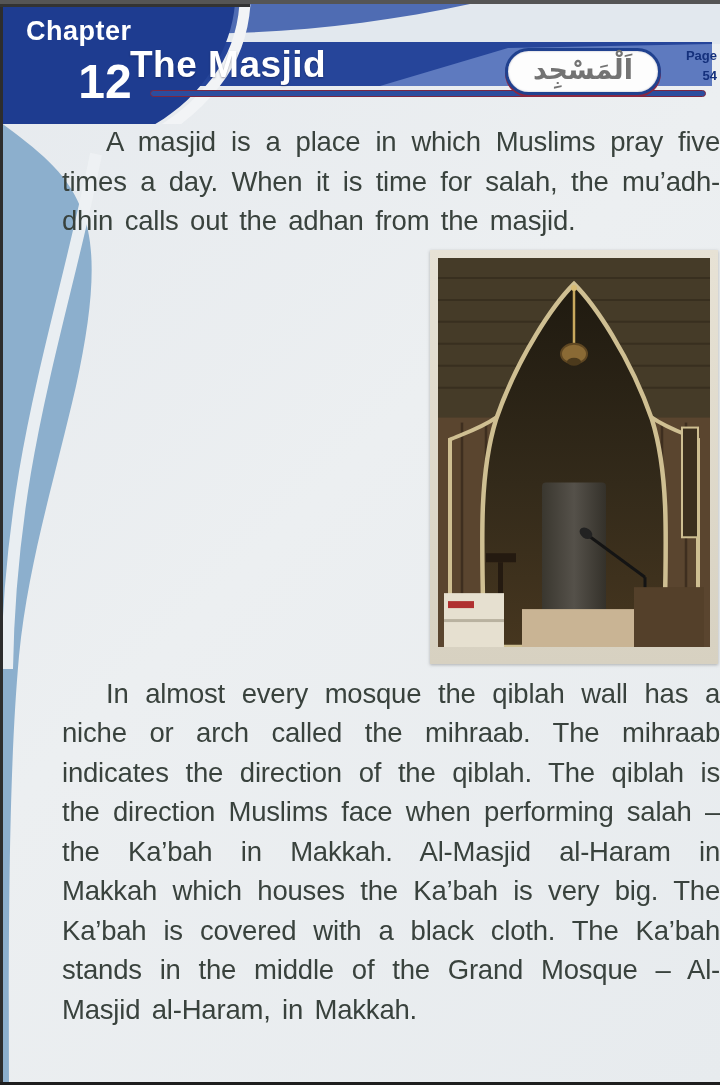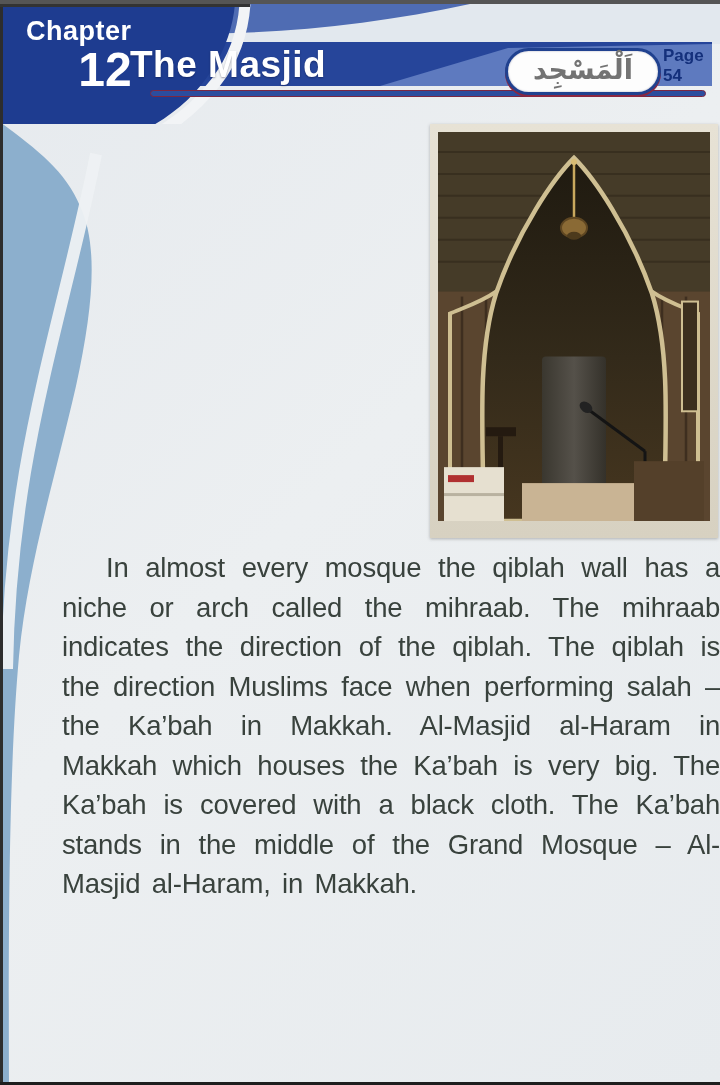--- a/index.html
+++ b/index.html
@@ -14,33 +14,33 @@
   
   .edge-left{position:absolute;left:0;top:0;width:3px;height:1085px;background:#2d2d2d;z-index:50;}
   .edge-bottom{position:absolute;left:0;bottom:0;width:720px;height:7px;background:#1e1e1e;z-index:50;}
   .edge-top{position:absolute;left:0;top:0;width:250px;height:3px;background:#333;z-index:50;}
 
   .deco{position:absolute;left:0;top:0;z-index:1;}
   .header-svg{position:absolute;left:0;top:0;z-index:2;}
 
   .hdr-text{position:absolute;z-index:3;color:#fff;font-weight:bold;}
   .chapter-label{left:26px;top:12px;font-size:27px;letter-spacing:.5px;}
-  .chapter-num{left:70px;top:38px;width:70px;text-align:center;font-size:48px;}
+  .chapter-num{left:70px;top:50px;width:70px;text-align:center;font-size:48px;}
   .banner-title{left:130px;top:40px;width:400px;text-align:left;font-size:37px;letter-spacing:.5px;text-shadow:0 1px 2px rgba(0,0,30,.35);}
   .arabic-pill{
     position:absolute;left:505px;top:44px;width:156px;height:47px;z-index:4;
     background:#fdfdfd;border:3px solid #20418f;border-radius:26px;
     box-shadow:0 2px 0 #8c2740, inset 0 0 2px #aab;
     display:flex;align-items:center;justify-content:center;box-sizing:border-box;
   }
   .arabic-pill span{
     font-family:"DejaVu Sans",sans-serif;font-weight:bold;font-size:27px;color:#737373;line-height:1;
     transform:translateY(-2px);
   }
-  .page-box{position:absolute;left:663px;top:42px;width:54px;z-index:4;text-align:left;color:#14307c;font-weight:bold;font-size:17px;line-height:20px;}
+  .page-box{position:absolute;left:663px;top:42px;width:54px;z-index:4;text-align:right;color:#14307c;font-weight:bold;font-size:13px;line-height:20px;}
   .title-underline{
     position:absolute;left:150px;top:86px;width:556px;height:7px;z-index:3;
     background:#2c4d9e;border:1px solid #7c2742;border-radius:5px;box-sizing:border-box;
   }
 
   .content{
     position:absolute;left:62px;top:118px;width:658px;z-index:5;
   }
   .content p{
     margin:0 0 7px 0;
@@ -94,20 +94,21 @@
   <div class="arabic-pill">
     <span>اَلْمَسْجِد</span>
   </div>
   <div class="page-box">
     <div>Page</div>
     <div>54</div>
   </div>
   <div class="title-underline"></div>
 
   <div class="content">
+    <p>A masjid is a place in which Muslims pray five times a day. When it is time for salah, the mu’adh-dhin calls out the adhan from the masjid.</p>
 
     <figure class="photo" aria-label="Interior of a mosque: the mihraab arch in dark wood with cream trim, a hanging lamp inside the niche and a microphone stand in front">
       <svg viewBox="0 0 272 390" preserveAspectRatio="none">
         <defs>
           <linearGradient id="nicheGrad" x1="0" y1="0" x2="0" y2="1">
             <stop offset="0" stop-color="#1f1a10"></stop>
             <stop offset="0.55" stop-color="#332a1a"></stop>
             <stop offset="1" stop-color="#46361f"></stop>
           </linearGradient>
           <linearGradient id="colGrad" x1="0" y1="0" x2="1" y2="0">

